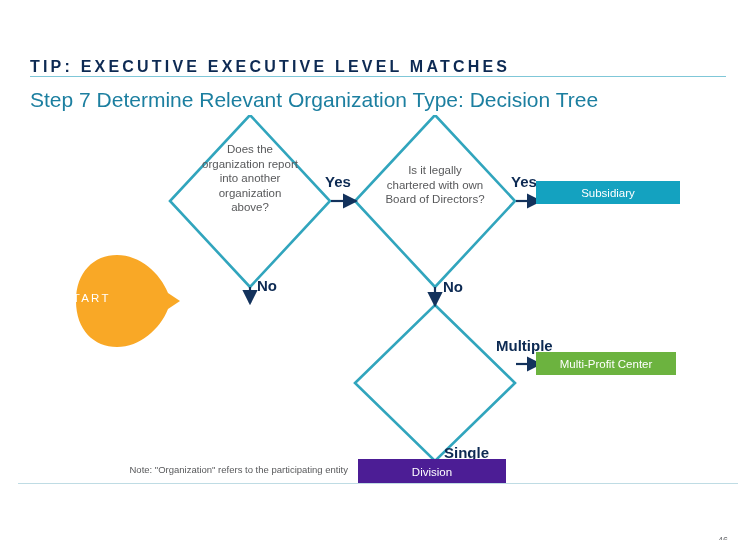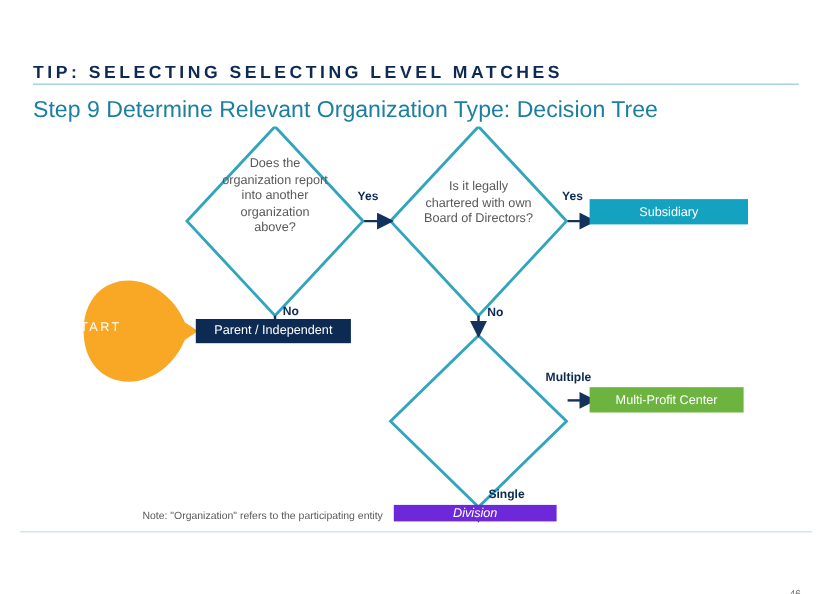--- a/index.html
+++ b/index.html
@@ -40,39 +40,39 @@
   .dtext{
     position:absolute;text-align:center;color:#58595B;
     font-size:11.5px;line-height:14.5px;
   }
   .d1text{left:200px;top:27px;width:100px;}
   .d2text{left:385px;top:48px;width:100px;}
   .d3text{left:385px;top:218px;width:100px;}
 
   
   .elabel{
-    position:absolute;font-size:11px;font-weight:bold;color:#0D2A53;
+    position:absolute;font-size:15px;font-weight:bold;color:#0D2A53;
     white-space:nowrap;
   }
   .lbl-yes1{left:325px;top:58px;}
   .lbl-yes2{left:511px;top:58px;}
   .lbl-no1{left:257px;top:162px;}
   .lbl-no2{left:443px;top:163px;}
   .lbl-multiple{left:496px;top:222px;text-align:center;}
   .lbl-single{left:444px;top:329px;}
 
   
   .rbox{
     position:absolute;display:flex;align-items:center;justify-content:center;
     color:#ffffff;font-size:11.5px;white-space:nowrap;text-align:right;
   }
   .box-subsidiary{left:536px;top:66px;width:144px;height:23px;background:#14A2C0;}
   .box-parent{left:178px;top:175px;width:141px;height:22px;background:#0D2A53;}
   .box-multi{left:536px;top:237px;width:140px;height:23px;background:#6CB33F;}
-  .box-division{left:358px;top:344px;width:148px;height:15px;background:#6d28d9;font-style:italic;}
+  .box-division{left:358px;top:344px;width:148px;height:25px;background:#4c1d95;}
 
   
   .start-label{
     position:absolute;left:63px;top:177px;width:110px;text-align:left;
     color:#ffffff;font-size:11.5px;letter-spacing:2.2px;font-weight:400;
     pointer-events:none;
   }
 
   
   .note{
@@ -90,23 +90,23 @@
   .pagenum{
     position:absolute;right:28px;top:507px;
     font-size:9px;color:#6D6E71;margin-top:28px;
   }
 </style>
 </head>
 <body>
 
 <div class="slide">
 
-  <div class="subkicker">TIP: SELECTING SELECTING LEVEL MATCHES</div>
+  <div class="subkicker">TIP: EXECUTIVE EXECUTIVE LEVEL MATCHES</div>
   <div class="rule-top"></div>
-  <div class="steptitle">Step 9  Determine Relevant Organization Type: Decision Tree</div>
+  <div class="steptitle">Step 7  Determine Relevant Organization Type: Decision Tree</div>
 
   <div class="canvas">
 
     <svg width="756" height="370" viewBox="0 0 756 370">
 
       <path d="M 76 186
                C 76 157, 94 140, 117 140
                C 140 140, 160 158, 168 178
                L 180 186
                L 168 194
@@ -147,21 +147,20 @@
     <div class="dtext d2text">Is it legally chartered with own Board of Directors?</div>
 
     <div class="elabel lbl-yes1">Yes</div>
     <div class="elabel lbl-yes2">Yes</div>
     <div class="elabel lbl-no1">No</div>
     <div class="elabel lbl-no2">No</div>
     <div class="elabel lbl-multiple">Multiple</div>
     <div class="elabel lbl-single">Single</div>
 
     <div class="rbox box-subsidiary">Subsidiary</div>
-    <div class="rbox box-parent">Parent / Independent</div>
     <div class="rbox box-multi">Multi-Profit Center</div>
     <div class="rbox box-division">Division</div>
   </div>
 
   <div class="note">Note: "Organization" refers to the participating entity</div>
   <div class="rule-bottom"></div>
   <div class="pagenum">46</div>
 
 </div>
 

